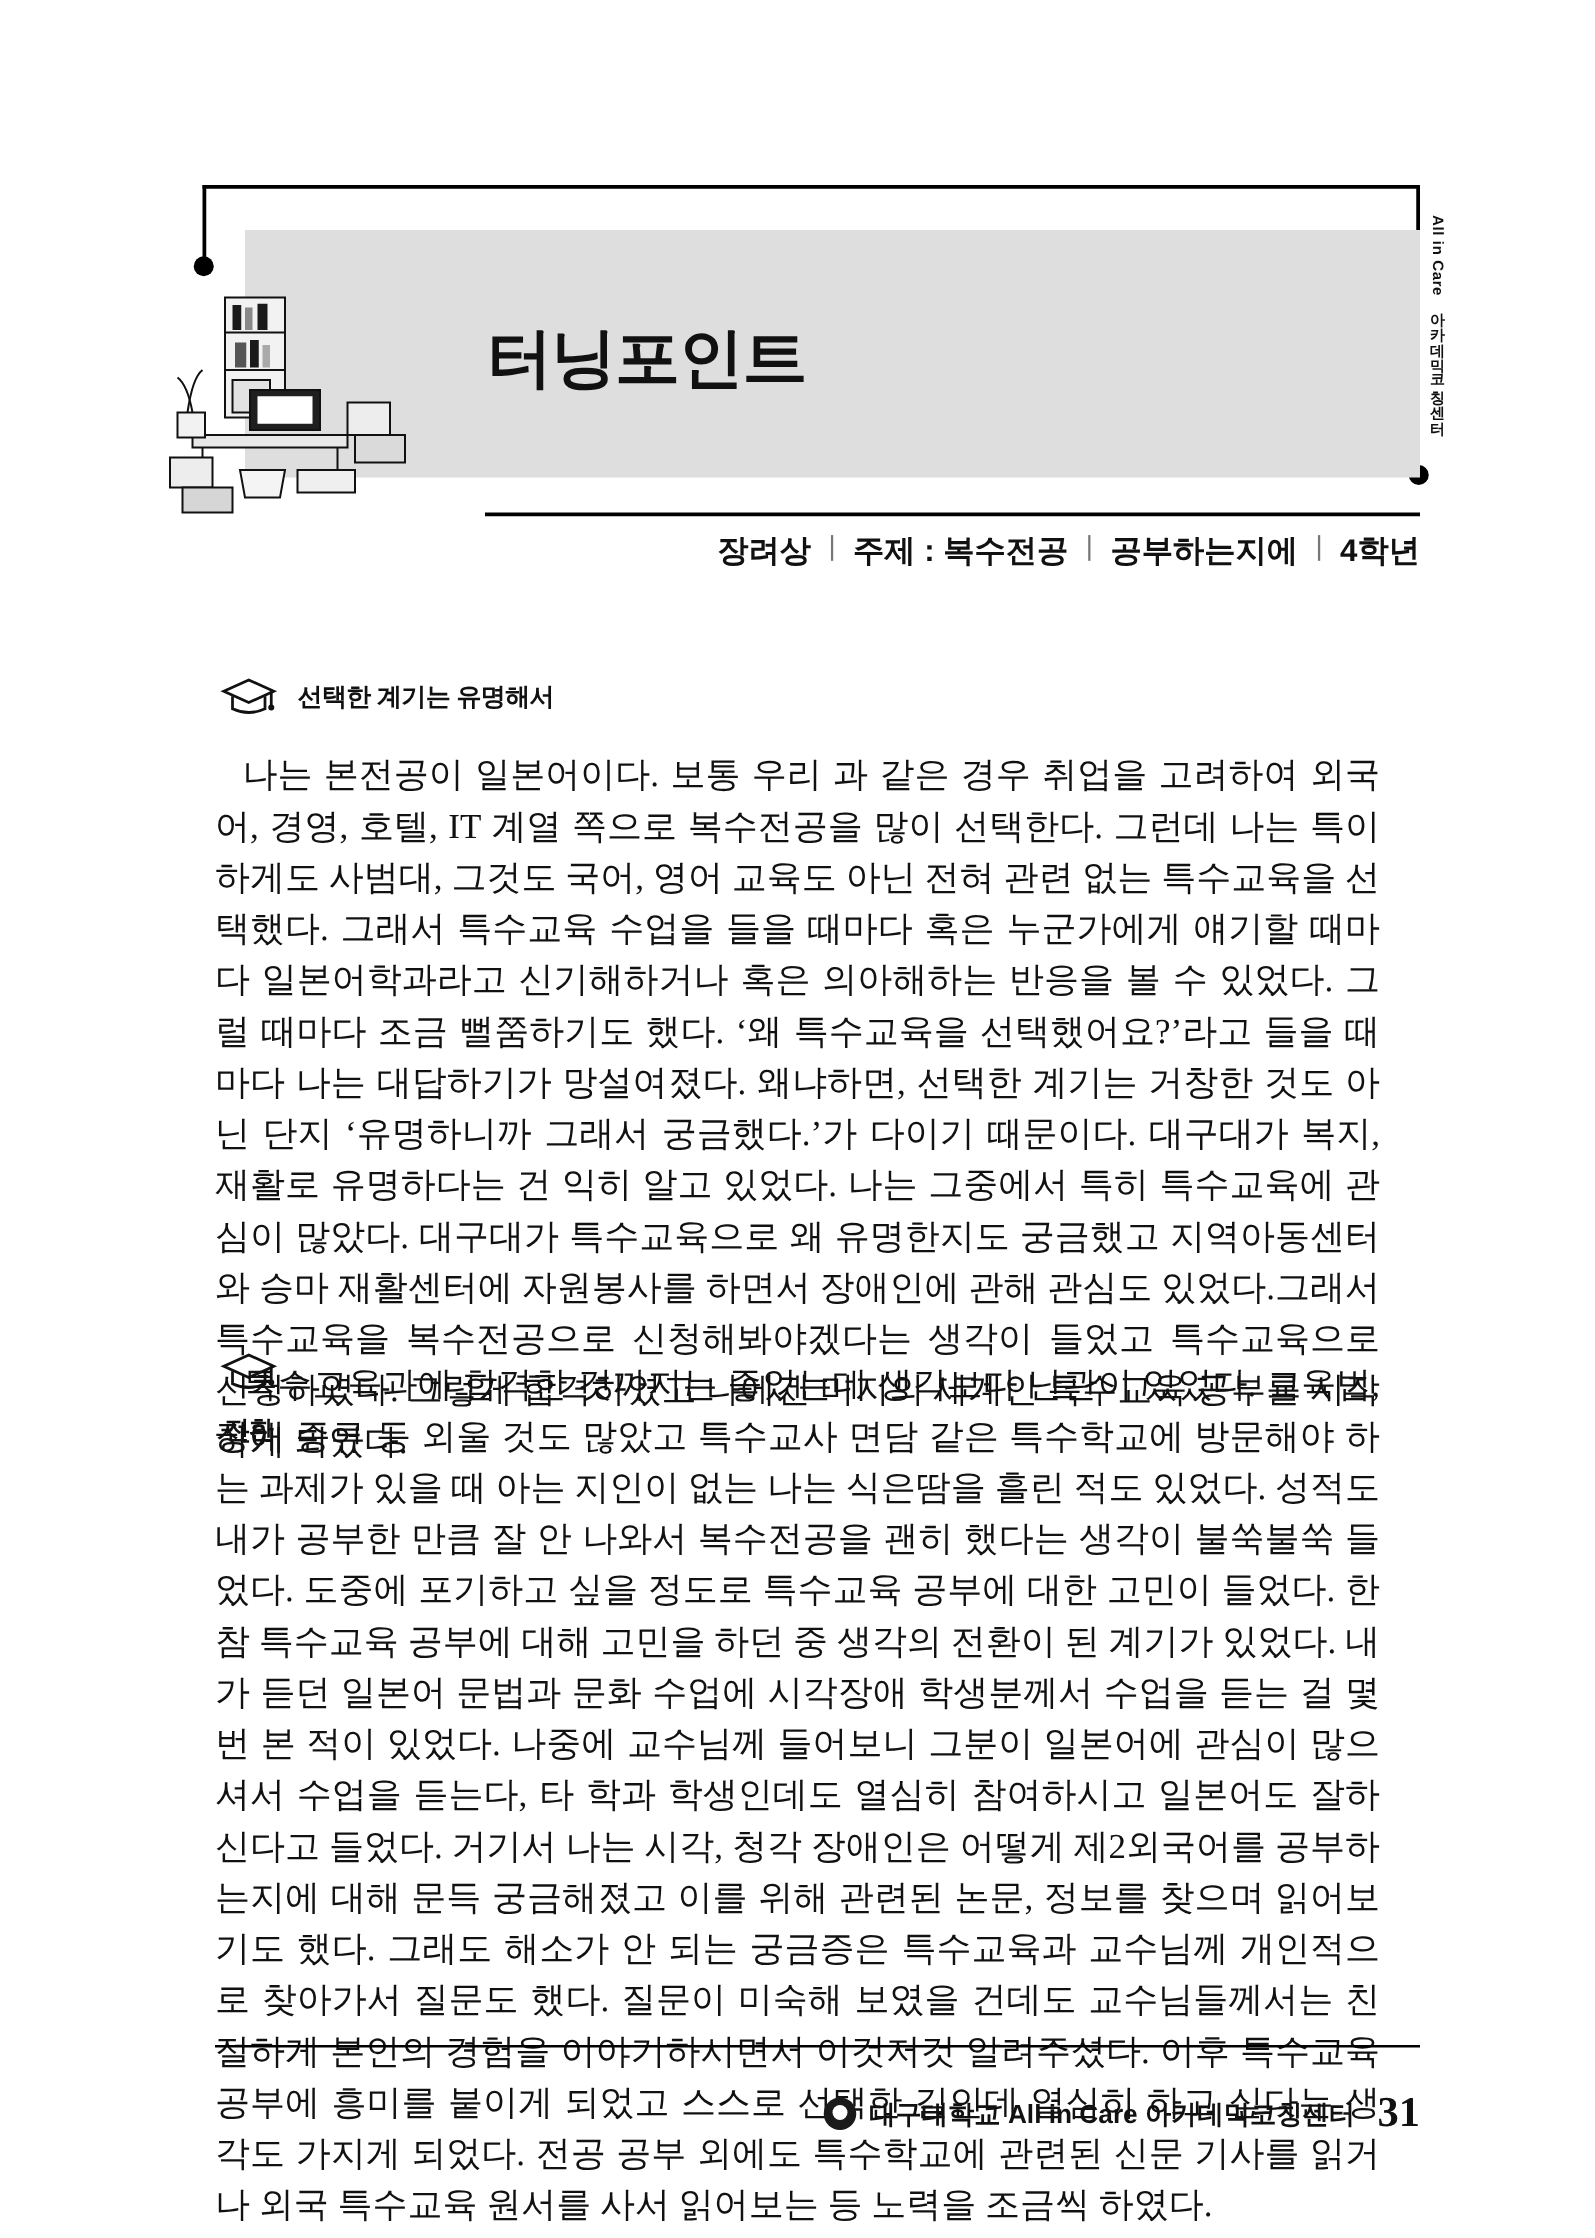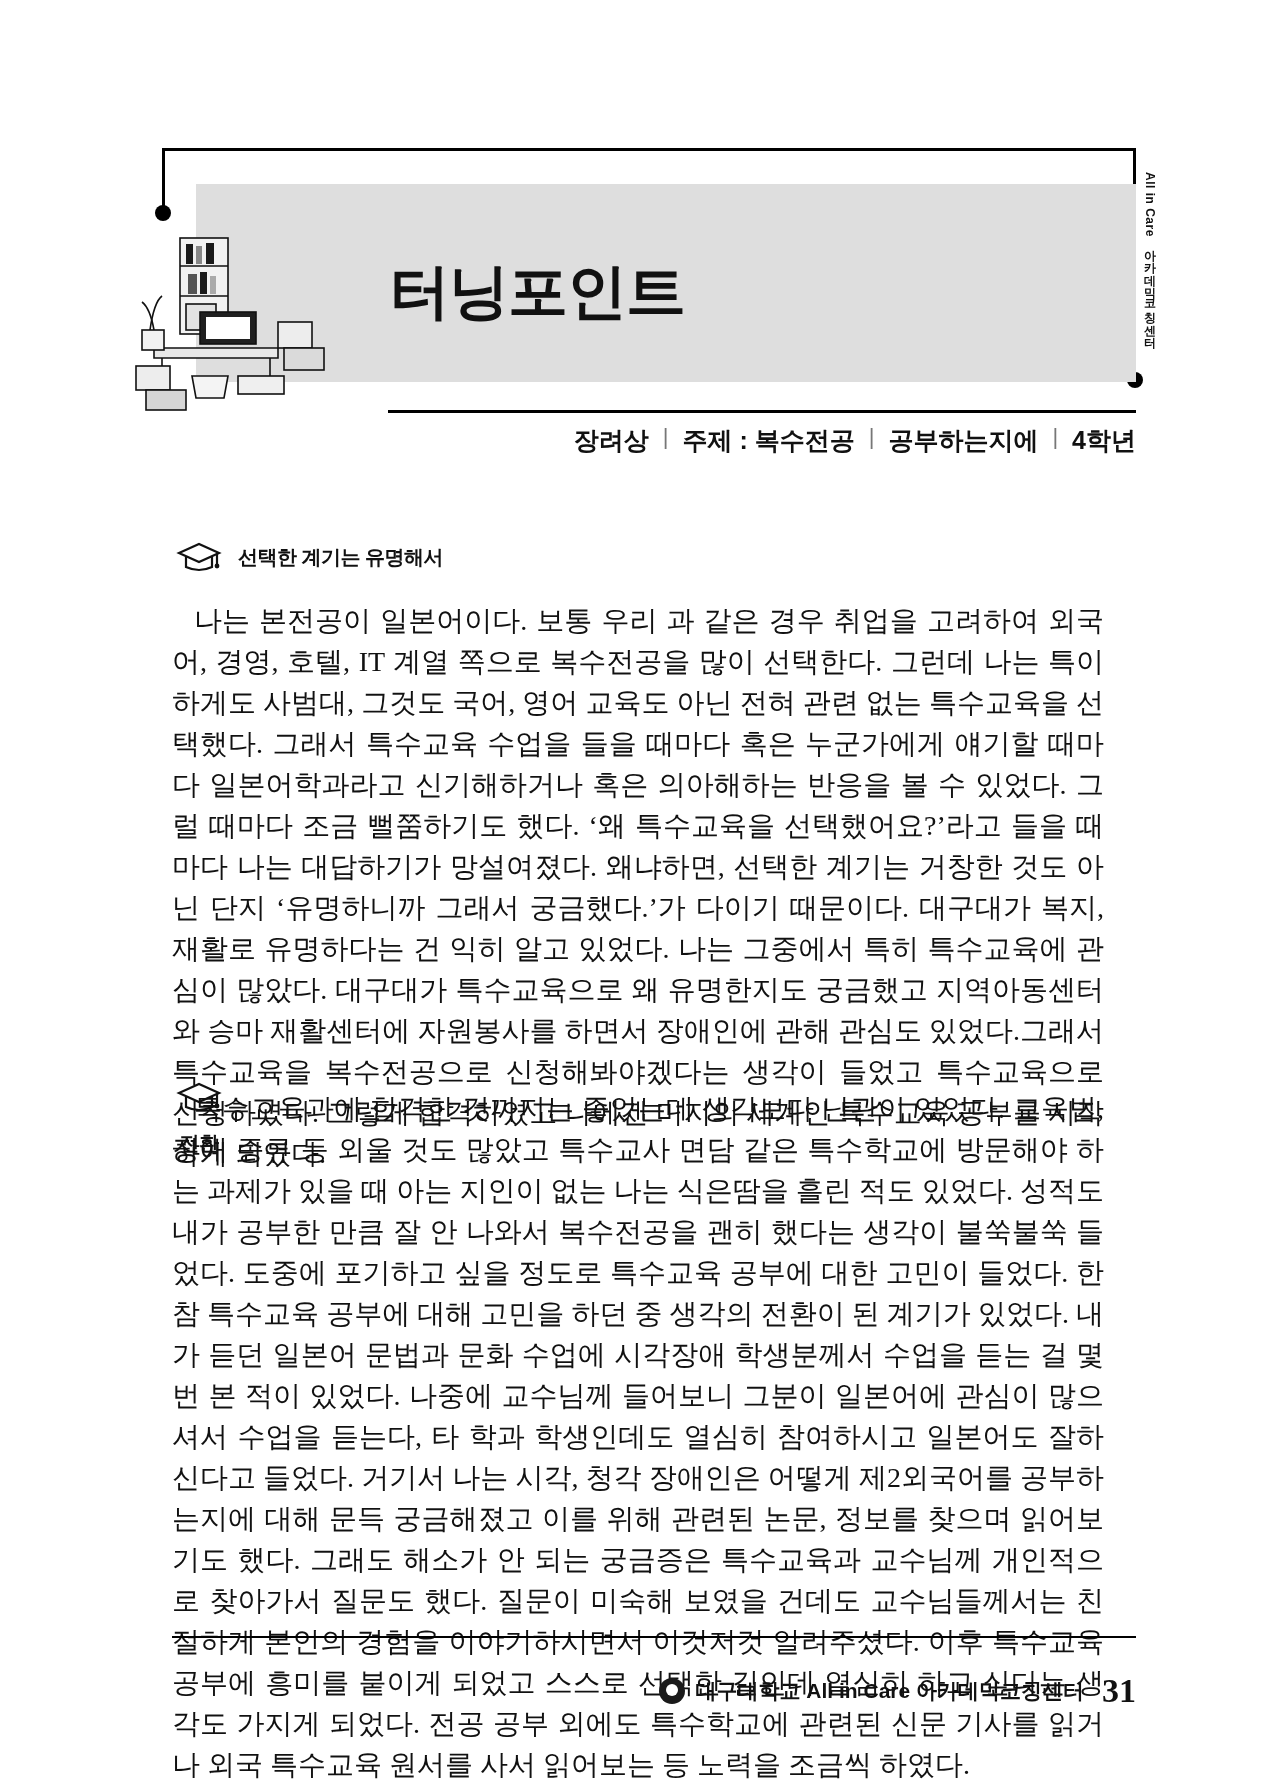--- a/index.html
+++ b/index.html
@@ -89,21 +89,21 @@
     width: 940px;
     height: 198px;
     background: #dedede;
   }
   .banner-title {
     position: absolute;
     left: 390px;
     top: 252px;
     font-family: "Liberation Sans", sans-serif;
     font-weight: 700;
-    font-size: 60px;
+    font-size: 52px;
     letter-spacing: -1px;
     color: #111;
   }
 
   
   .illo {
     position: absolute;
     left: 128px;
     top: 226px;
     width: 220px;

